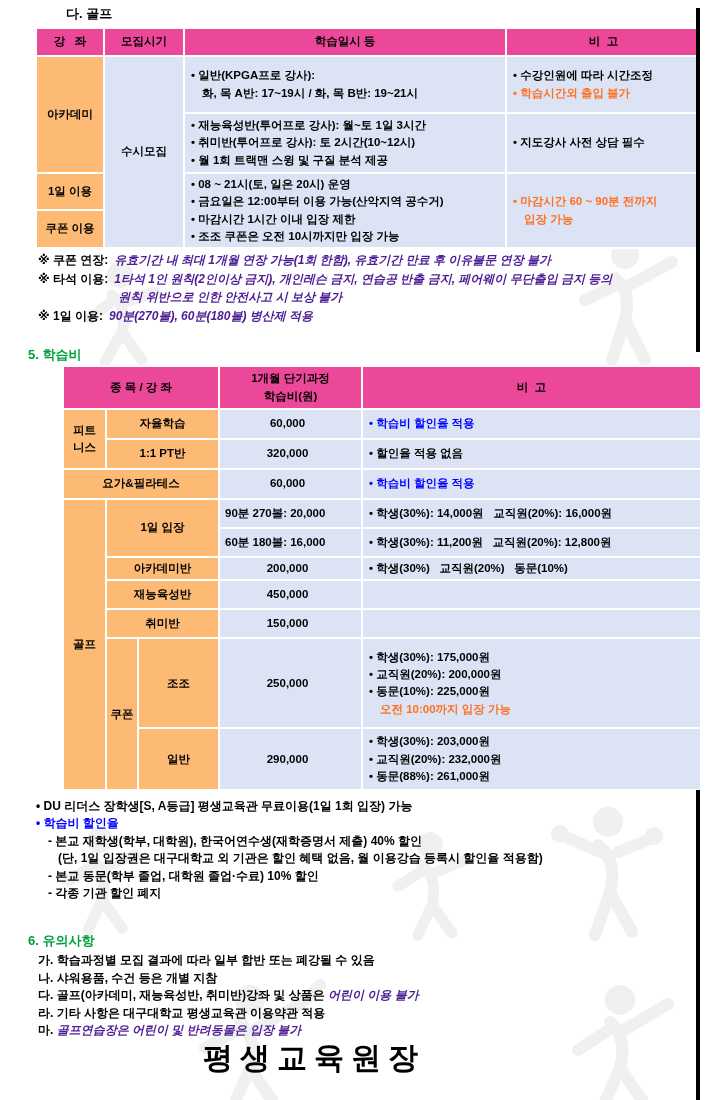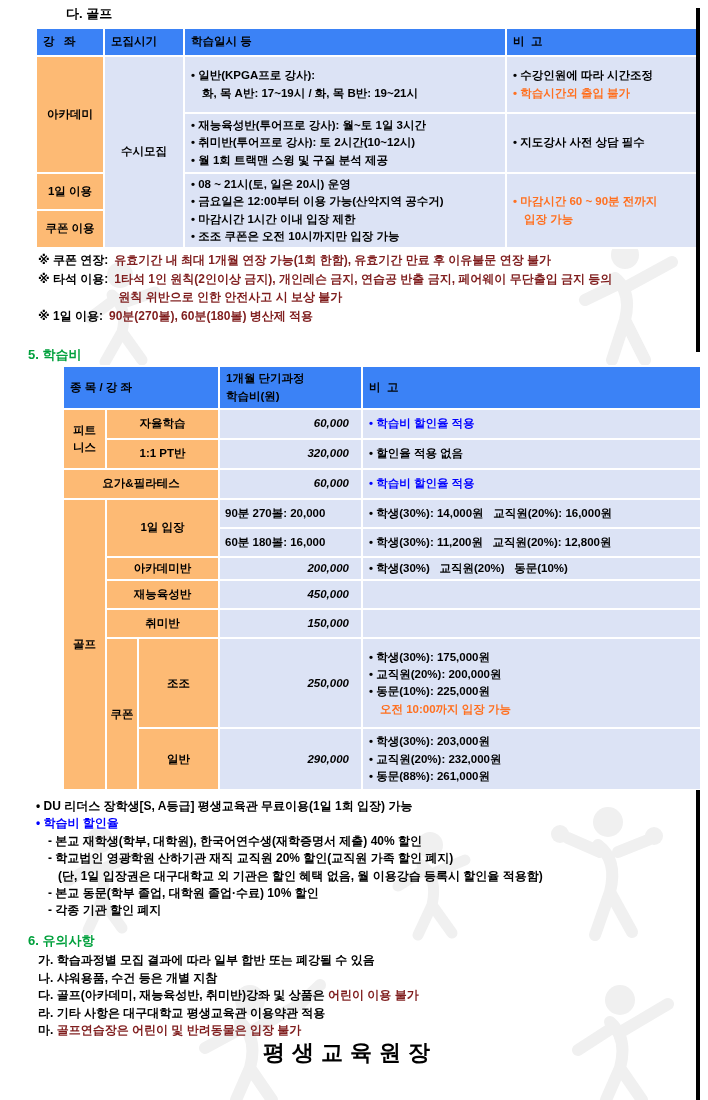--- a/index.html
+++ b/index.html
@@ -8,45 +8,45 @@
   .wm{position:absolute;left:0;top:0;z-index:0;pointer-events:none;}
   .edge{position:absolute;left:696px;width:4px;background:#000;z-index:2;}
   .edge-top{top:8px;height:344px;}
   .edge-bottom{top:790px;height:310px;}
 
   .h-da{position:absolute;left:30px;top:5px;font-size:13px;z-index:1;margin-left:36px;}
   .h-green{position:absolute;font-size:13px;color:#00a03c;z-index:1;}
 
   table.tbl{position:absolute;border-collapse:collapse;table-layout:fixed;z-index:1;}
   .tbl td{border:2px solid #ffffff;vertical-align:middle;font-size:11.5px;line-height:1.5;padding:2px 6px;overflow:hidden;}
-  .th{background:#3b82f6;}
+  .th{background:#ec4899;text-align:center;}
   .lbl{background:#fdba74;text-align:center;}
   .cel{background:#dce3f5;}
   .ctr{text-align:center;}
-  .num{text-align:right;padding-right:12px !important;font-style:italic;}
+  .num{text-align:center;padding-right:12px !important;}
   .feeL{text-align:left;padding-left:5px !important;}
   .tight{padding:2px 2px !important;text-align:center;}
 
-  .red{color:#7f1d1d;}
+  .red{color:#4c1d95;font-style:italic;}
   .blue{color:#0000ff;}
   .orange{color:#ff7020;}
   .ind{padding-left:11px;}
 
   .notes1{position:absolute;left:38px;top:252px;width:650px;font-size:12px;line-height:1.45;z-index:1;}
   .gnote{display:flex;margin-bottom:2px;}
   .gnote-label{flex:0 0 auto;white-space:nowrap;margin-right:6px;}
 
   .notes2{position:absolute;left:36px;top:798px;width:660px;font-size:12px;line-height:17.4px;z-index:1;}
   .ind1{padding-left:12px;}
   .ind2{padding-left:22px;}
 
   .cautions{position:absolute;left:38px;top:952px;width:650px;font-size:12px;line-height:17.5px;z-index:1;}
 
-  .sig{position:absolute;left:0;top:1038px;width:700px;text-align:center;z-index:1;
-       font-family:"Liberation Serif","DejaVu Serif",serif;font-size:22px;font-weight:700;letter-spacing:7px;}
+  .sig{position:absolute;left:0;top:1038px;width:628px;text-align:center;z-index:1;
+       font-family:"Liberation Serif","DejaVu Serif",serif;font-size:30px;font-weight:700;letter-spacing:7px;}
 </style>
 </head>
 <body>
 
 <div class="page">
 
   <svg class="wm" width="708" height="1100" viewBox="0 0 708 1100">
     <g stroke="#f0f0f0" fill="#f0f0f0" stroke-linecap="round">
       <g>
         <circle cx="625" cy="255" r="14" stroke="none"></circle>
@@ -243,21 +243,20 @@
         <div>• 동문(88%): 261,000원</div>
       </td>
     </tr>
     </tbody>
   </table>
 
   <div class="notes2">
     <div>• DU 리더스 장학생[S, A등급] 평생교육관 무료이용(1일 1회 입장) 가능</div>
     <div class="blue">• 학습비 할인율</div>
     <div class="ind1">- 본교 재학생(학부, 대학원), 한국어연수생(재학증명서 제출) 40% 할인</div>
-    <div class="ind1">- 학교법인 영광학원 산하기관 재직 교직원 20% 할인(교직원 가족 할인 폐지)</div>
     <div class="ind2">(단, 1일 입장권은 대구대학교 외 기관은 할인 혜택 없음, 월 이용강습 등록시 할인율 적용함)</div>
     <div class="ind1">- 본교 동문(학부 졸업, 대학원 졸업·수료) 10% 할인</div>
     <div class="ind1">- 각종 기관 할인 폐지</div>
   </div>
 
   <div class="h-green" style="left:28px;top:932px;">6. 유의사항</div>
 
   <div class="cautions">
     <div><span>가. 학습과정별 모집 결과에 따라 일부 합반 또는 폐강될 수 있음</span><span class="red"></span></div>
     <div><span>나. 샤워용품, 수건 등은 개별 지참</span><span class="red"></span></div>

